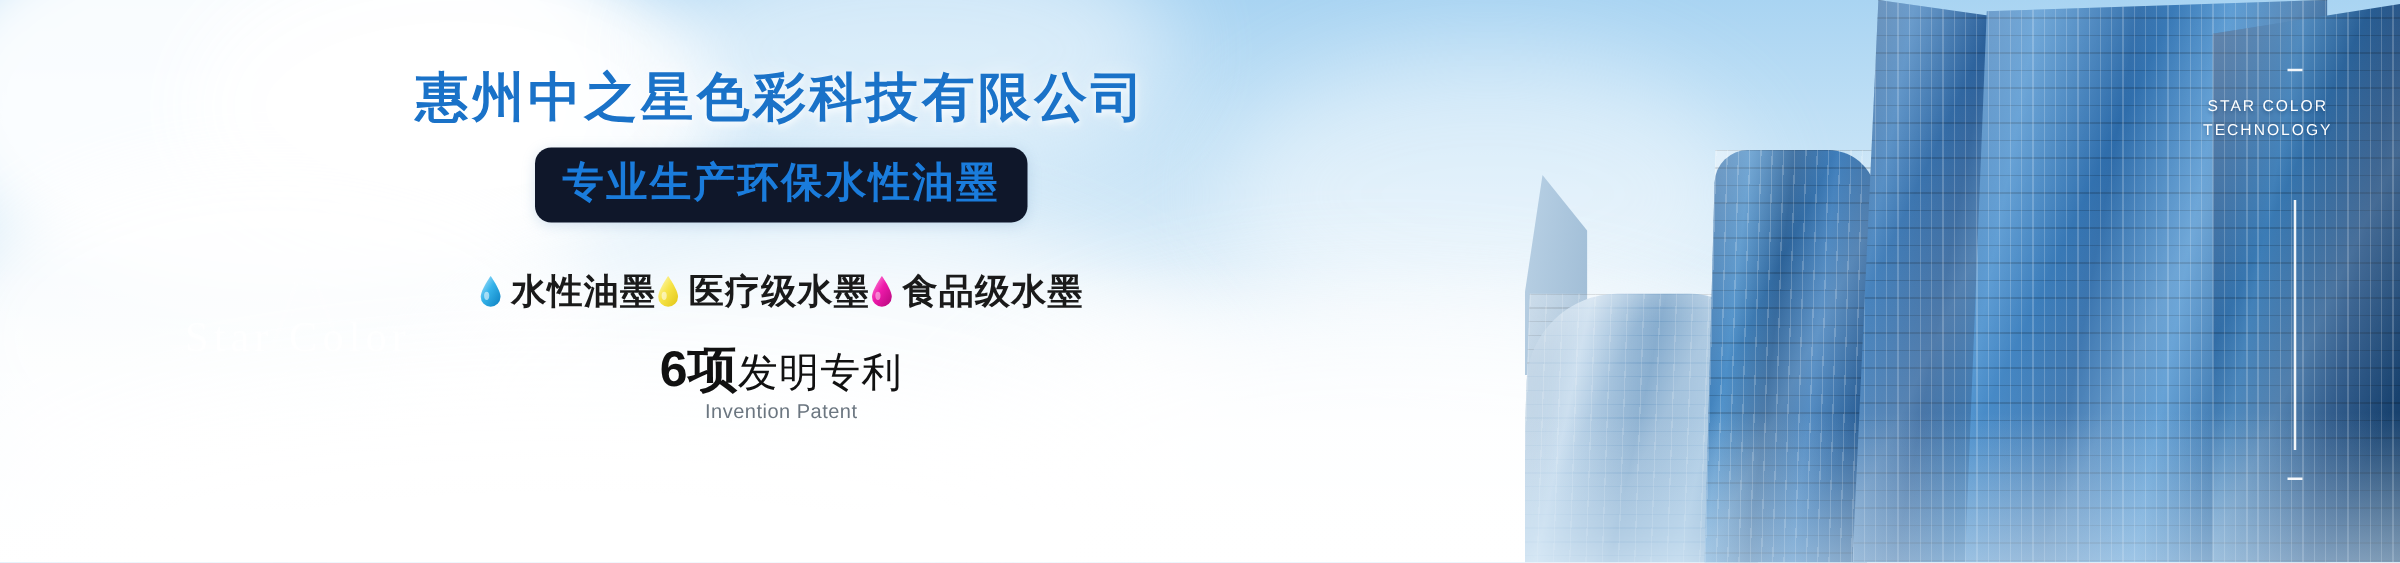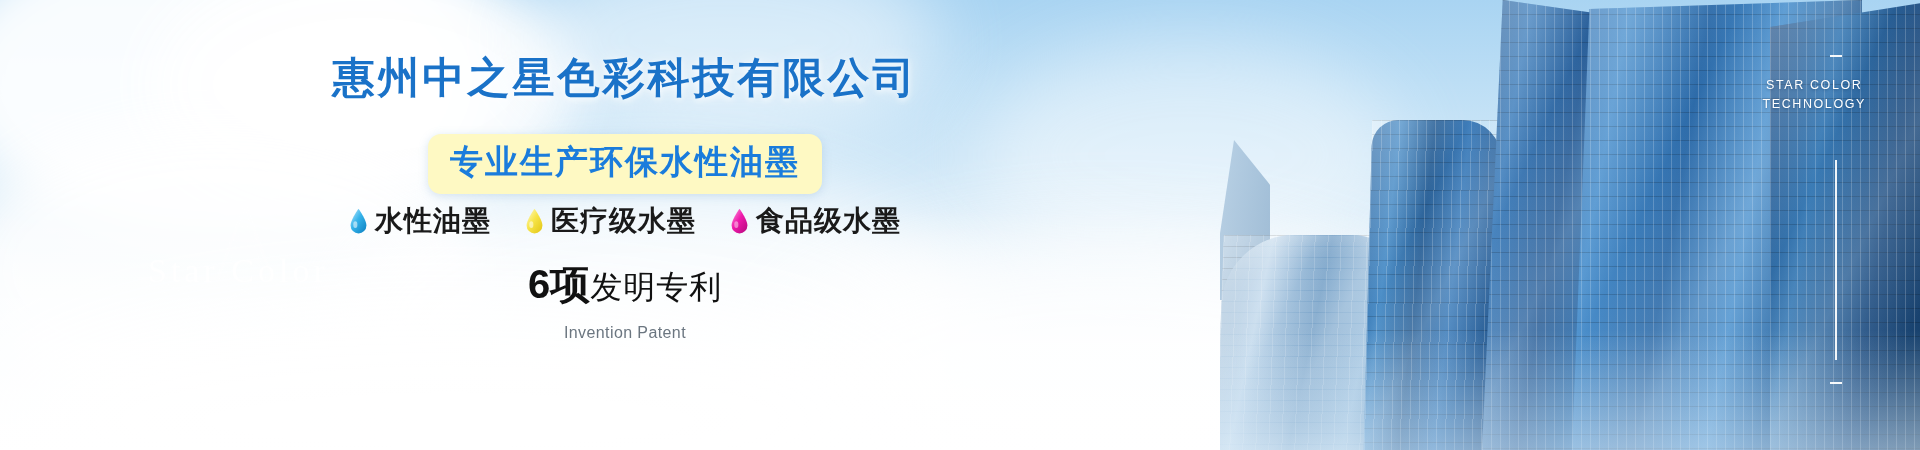--- a/index.html
+++ b/index.html
@@ -153,34 +153,34 @@
   }
 
   .title {
     font-size:42px; font-weight:bold; color:#1a72c8;
     letter-spacing:3px; line-height:1.15;
     text-shadow:0 2px 6px rgba(255,255,255,.85), 0 0 18px rgba(255,255,255,.6);
     white-space:nowrap;
   }
 
   .subtitle-pill {
-    margin-top:32px;
-    background:#fef9c3;
+    margin-top:16px;
+    background:#0f172a;
     border-radius:13px;
     padding:6px 22px 9px;
     box-shadow:0 2px 10px rgba(120,160,200,.28);
   }
   .subtitle-pill span {
     font-size:33px; font-weight:bold; color:#1a7cdc;
     letter-spacing:2px; white-space:nowrap;
   }
 
   .features {
-    margin-top:8px;
-    display:flex; align-items:center; gap:34px;
+    margin-top:36px;
+    display:flex; align-items:center; 
   }
   .feature { display:flex; align-items:center; gap:7px; }
   .feature-label {
     font-size:28px; font-weight:bold; color:#1a1a1a;
     letter-spacing:1px; white-space:nowrap;
   }
   .drop { width:19px; height:27px; flex:none; }
 
   .badges {
     margin-top:24px;
@@ -188,21 +188,21 @@
   }
   .badge { text-align:center; }
   .badge-main { white-space:nowrap; line-height:1; }
   .badge-strong {
     font-size:40px; font-weight:bold; color:#111111; letter-spacing:0px;
   }
   .badge-rest {
     font-size:32px; font-weight:400; color:#111111; letter-spacing:1px;
   }
   .badge-en {
-    margin-top:20px;
+    margin-top:5px;
     font-size:16px; color:#6b7680; letter-spacing:.4px;
   }
 </style>
 </head>
 <body>
 
 <div class="banner">
 
   <div class="sky"></div>
   <div class="cloud c1"></div>

